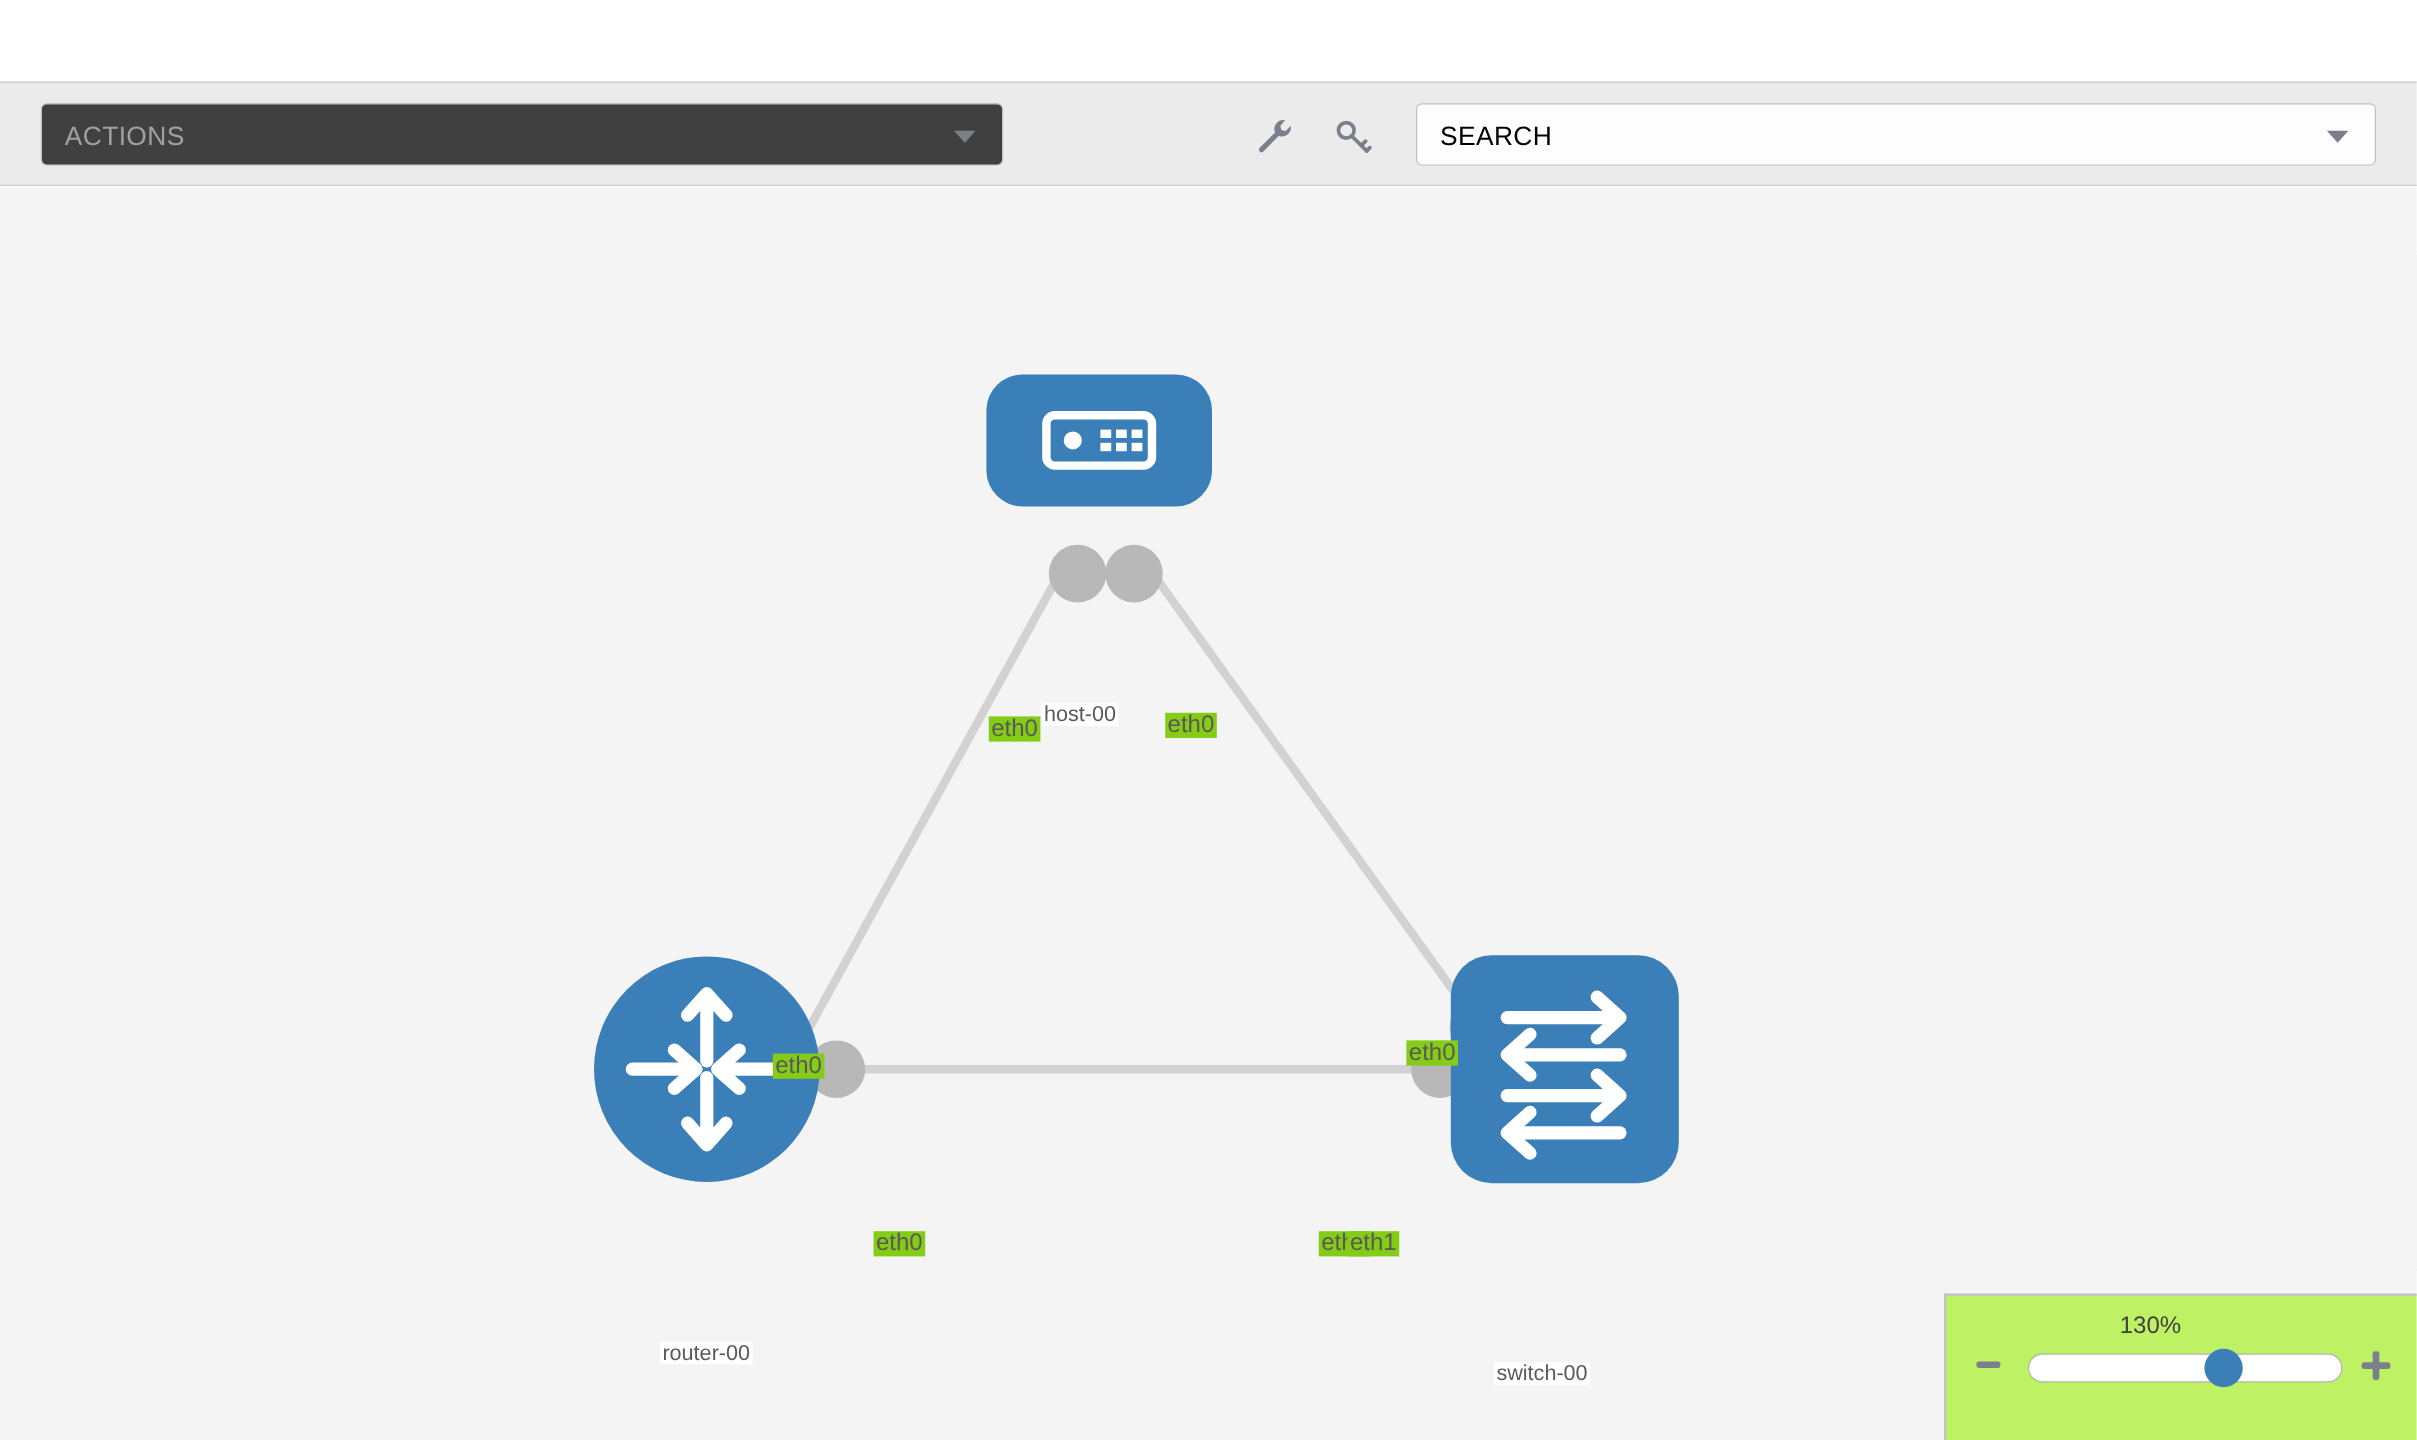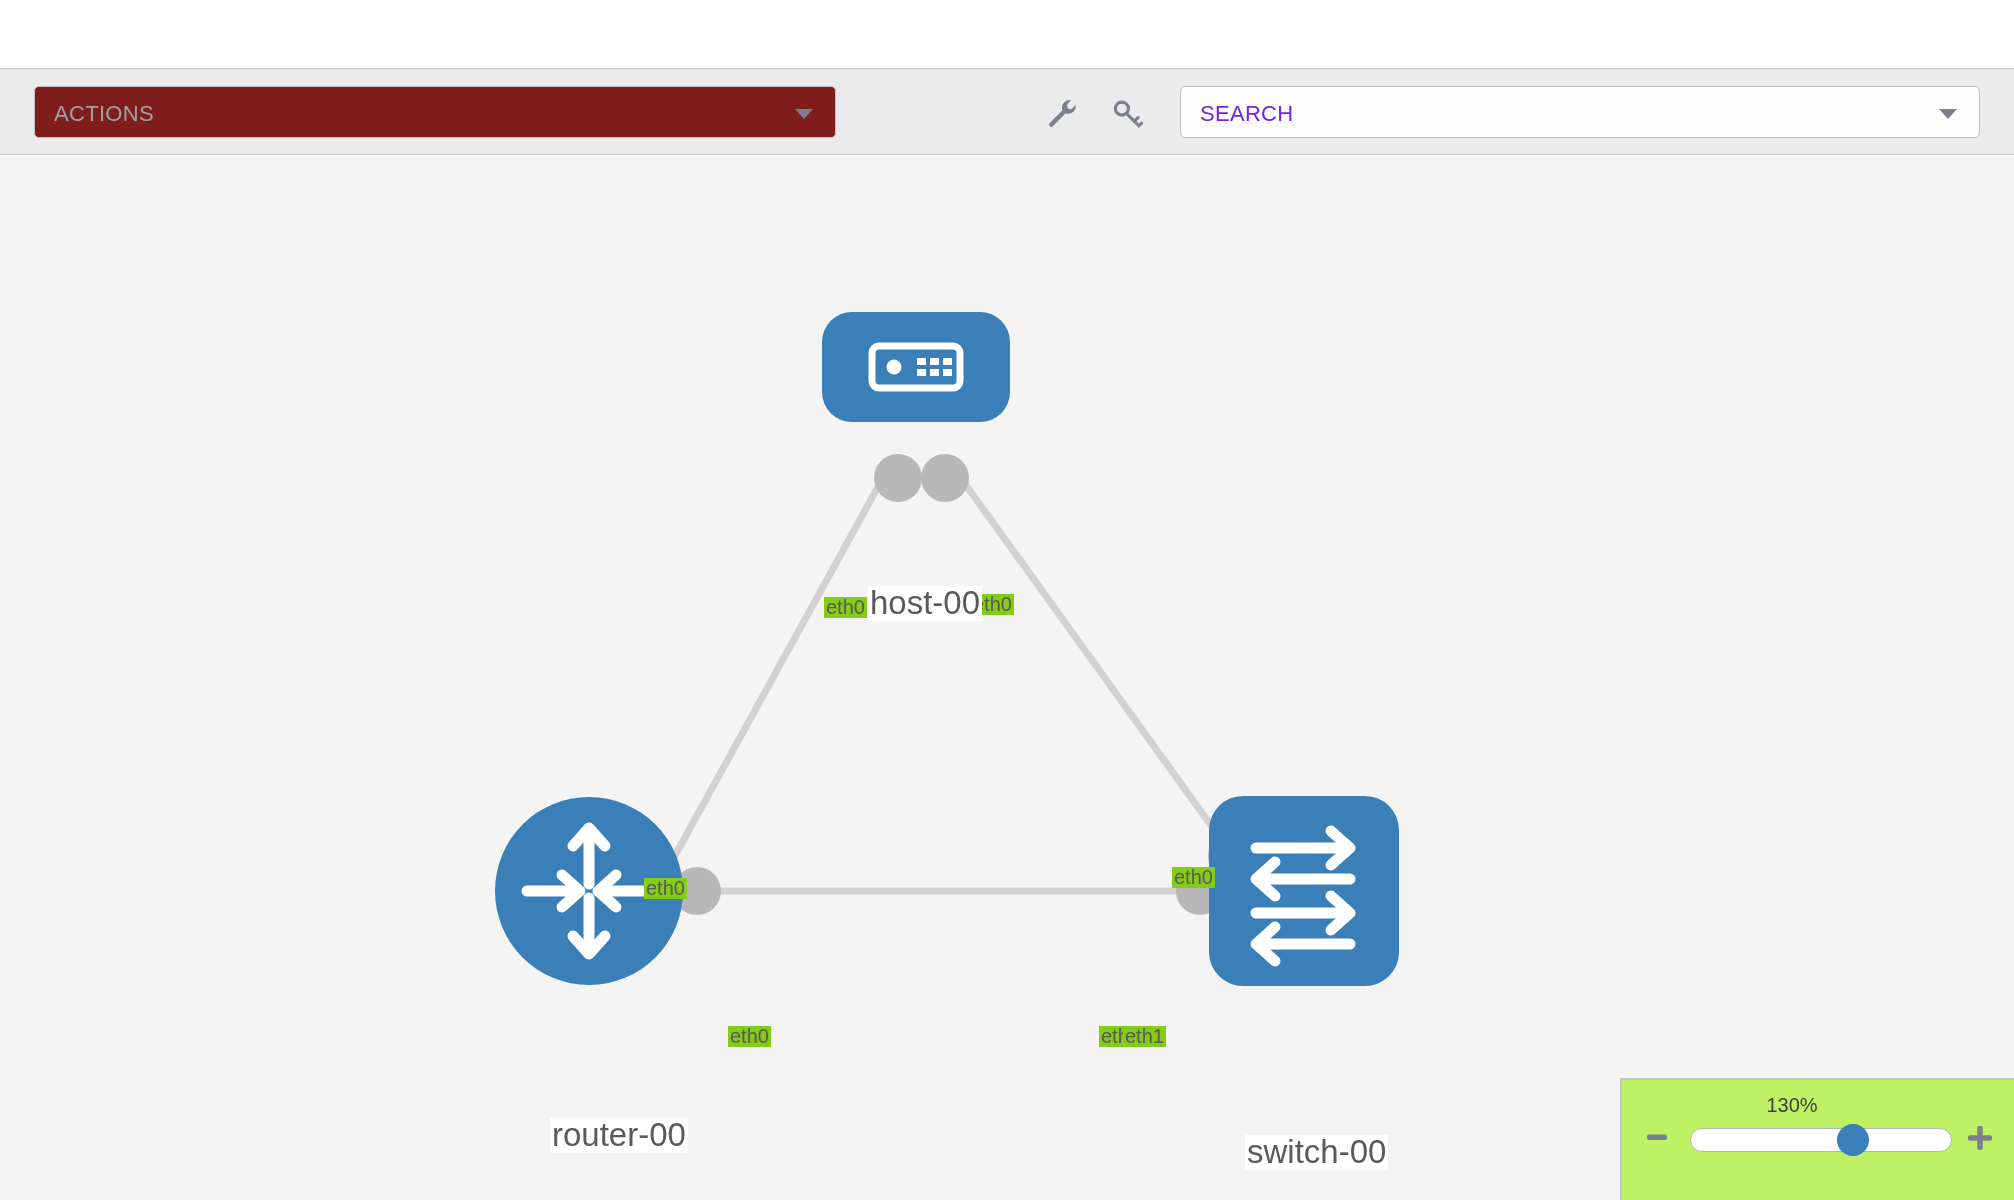--- a/index.html
+++ b/index.html
@@ -33,21 +33,21 @@
   
   .toolbar {
     position: absolute; left: 0; top: 68px; width: 2014px; height: 87px;
     background: #ebebeb;
     border-top: 1px solid #c8c8c8;
     border-bottom: 1px solid #c8c8c8;
   }
   .actions-select {
     position: absolute; left: 34px; top: 17px;
     width: 802px; height: 52px;
-    background: #7f1d1d;
+    background: #404040;
     border: 1px solid #c0c0c0;
     border-radius: 5px;
     cursor: pointer;
   }
   .actions-label {
     position: absolute; left: 19px; top: 14px;
     font-size: 22px; color: #a0a0a0; letter-spacing: 0.3px;
   }
   .caret {
     position: absolute; right: 22px; top: 22px;
@@ -67,36 +67,36 @@
   .search-box {
     position: absolute; left: 1180px; top: 17px;
     width: 800px; height: 52px;
     background: #fdfdfd;
     border: 1px solid #c0c0c0;
     border-radius: 5px;
     cursor: text;
   }
   .search-label {
     position: absolute; left: 19px; top: 14px;
-    font-size: 22px; color: #6d28d9; letter-spacing: 0.3px;
+    font-size: 22px; color: #000000; letter-spacing: 0.3px;
   }
 
   
   .canvas {
     position: absolute; left: 0; top: 156px;
     width: 2014px; height: 1044px;
     background: #f4f4f4;
     overflow: hidden;
   }
   .canvas svg { position: absolute; left: 0; top: 0; }
 
   
   .nlabel {
     position: absolute;
-    font-size: 33px; color: #5a5a5a;
+    font-size: 18px; color: #5a5a5a;
     background: #ffffff;
     white-space: nowrap;
     line-height: 1.05;
     padding: 0 2px;
   }
   .elabel {
     position: absolute;
     font-size: 20px; color: #595959;
     background: #84cc16;
     white-space: nowrap;

